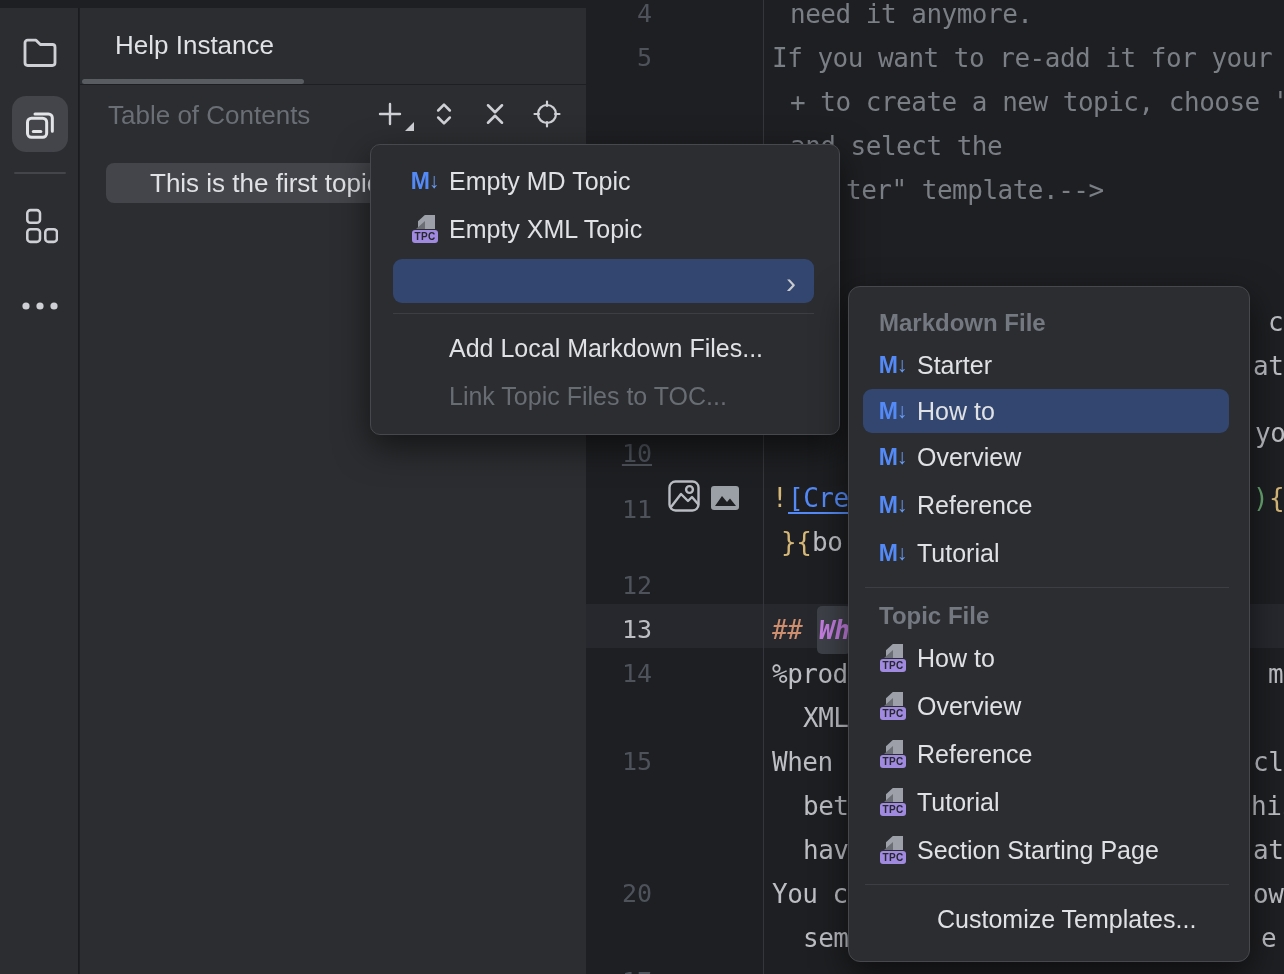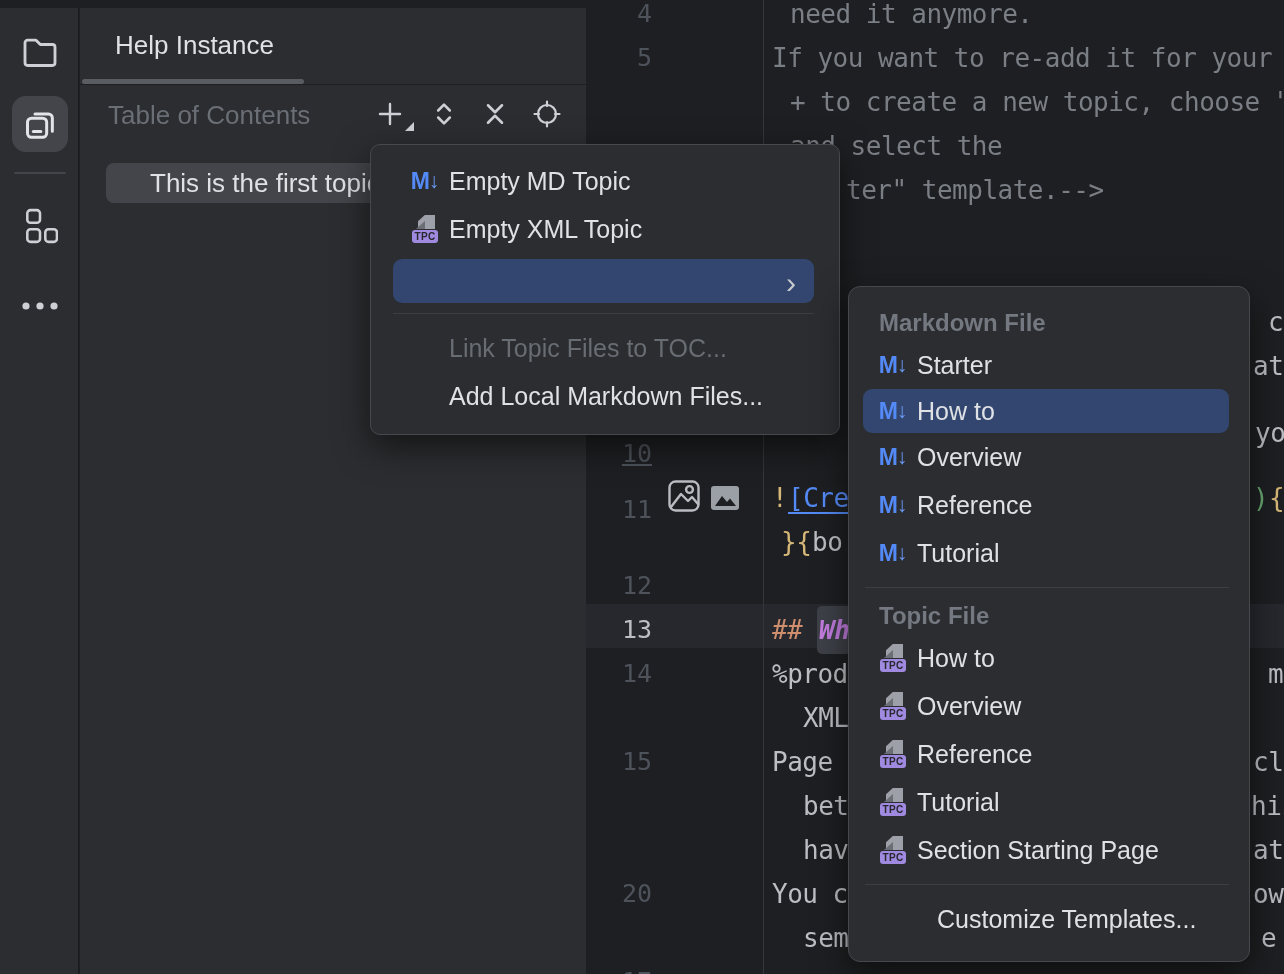--- a/index.html
+++ b/index.html
@@ -114,21 +114,21 @@
         <div class="frag c-link" style="top: 476px; left: 202px;">[Cre</div>
         <div class="frag c-green" style="top: 476px; left: 667px;">)</div>
         <div class="frag c-gold" style="top: 476px; left: 683px;">{</div>
         <div class="frag c-gold" style="top: 520px; left: 195px;">}{</div>
         <div class="frag c-code" style="top: 520px; left: 226px;">bo</div>
         <div class="frag c-orange" style="top: 608px; left: 186px;">## </div>
         <div class="frag c-purple hl" style="top: 608px; left: 233px; font-weight: bold;">Wh</div>
         <div class="frag c-code" style="top: 652px; left: 186px;">%prod</div>
         <div class="frag c-code" style="top: 652px; left: 682px;">m</div>
         <div class="frag c-code" style="top: 696px; left: 217px;">XML.</div>
-        <div class="frag c-code" style="top: 740px; left: 186px;">Page </div>
+        <div class="frag c-code" style="top: 740px; left: 186px;">When </div>
         <div class="frag c-code" style="top: 740px; left: 667px;">cl</div>
         <div class="frag c-code" style="top: 784px; left: 217px;">betw</div>
         <div class="frag c-code" style="top: 784px; left: 665px;">his</div>
         <div class="frag c-code" style="top: 828px; left: 217px;">have</div>
         <div class="frag c-code" style="top: 828px; left: 667px;">at</div>
         <div class="frag c-code" style="top: 872px; left: 186px;">You c</div>
         <div class="frag c-code" style="top: 872px; left: 667px;">ow</div>
         <div class="frag c-code" style="top: 916px; left: 217px;">sem</div>
         <div class="frag c-code" style="top: 916px; left: 675px;">e</div>
       </div>
@@ -248,25 +248,25 @@
             <span class="tpc-badge">TPC</span>
           </span>
       </span>
       <span class="lbl">Empty XML Topic</span>
     </div>
     <div class="mi sel-blue">
       <span class="spacer"></span>
       <span class="sub-arrow">›</span>
     </div>
     <div class="menu-sep"></div>
+    <div class="mi no-ic">
+      <span class="lbl">Add Local Markdown Files...</span>
+    </div>
     <div class="mi no-ic disabled">
       <span class="lbl">Link Topic Files to TOC...</span>
-    </div>
-    <div class="mi no-ic">
-      <span class="lbl">Add Local Markdown Files...</span>
     </div>
   </div>
 
   <div class="popup menu-sub">
     <div class="menu-hdr">Markdown File</div>
     <div class="mi">
       <span class="ic md-ico">
           <b>M</b>
           <i>↓</i>
         </span>

